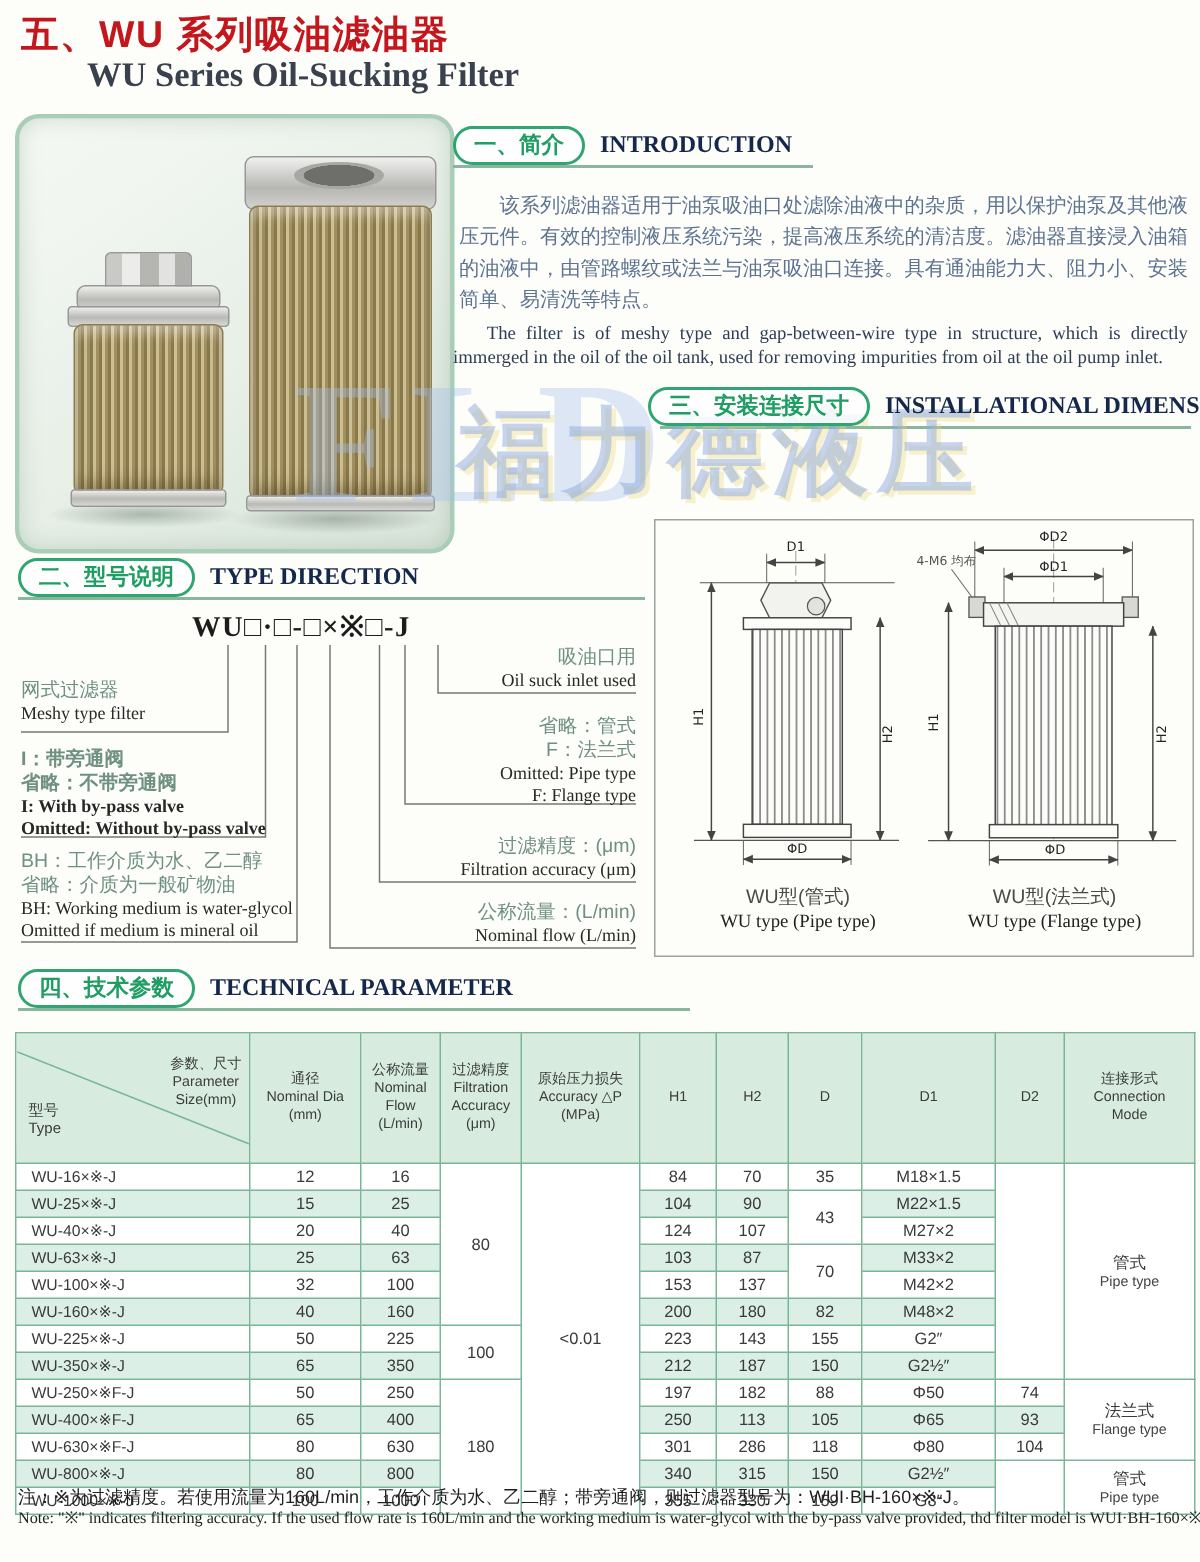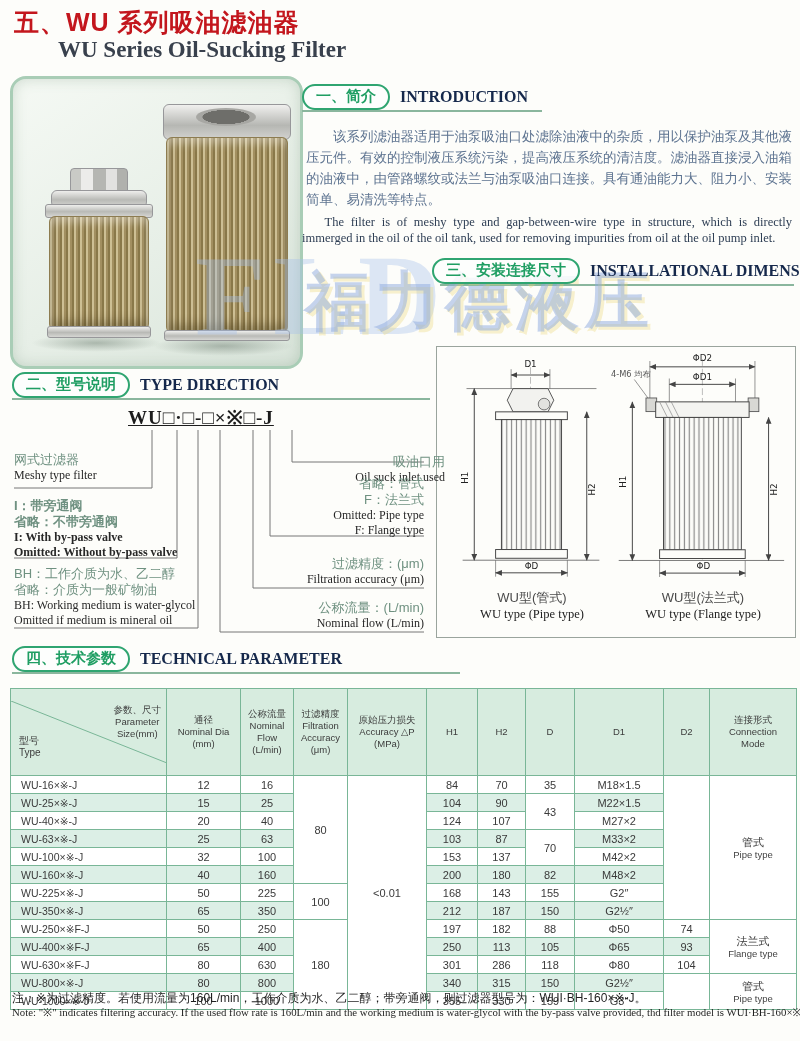--- a/index.html
+++ b/index.html
@@ -39,21 +39,21 @@
             text-indent:1.8em;text-align:justify;z-index:4;
             font-family:"Liberation Serif","DejaVu Serif",serif;}
   
   .dimbox{left:436px;top:346px;width:358px;height:290px;border:1px solid #9aa49d;background:rgba(253,253,250,.6);z-index:2;}
   .dim-caption{position:absolute;text-align:center;z-index:4;}
   .dim-caption .cn{font-size:13px;color:#4a4a4a;}
   .dim-caption .en{font-size:12.5px;color:#222;font-family:"Liberation Serif",serif;}
   svg text{font-family:"DejaVu Sans",sans-serif;}
   
   .code-line{left:128px;top:404px;font-size:19px;font-weight:bold;color:#1c1c1c;z-index:4;
-             font-family:"Liberation Serif","DejaVu Serif",serif;letter-spacing:1px;text-decoration:underline;}
+             font-family:"Liberation Serif","DejaVu Serif",serif;letter-spacing:1px;}
   .tl-cn{font-size:13px;color:#6f9181;line-height:16px;}
   .tl-en{font-size:12px;color:#272727;line-height:15px;font-family:"Liberation Serif",serif;}
   .tl-left{left:14px;z-index:4;}
   .tl-right{left:220px;width:204px;text-align:right;z-index:4;}
   
   table.tech{position:absolute;left:10px;top:688px;width:786px;border-collapse:collapse;
              table-layout:fixed;z-index:4;background:#fff;}
   table.tech th,table.tech td{border:1px solid #79b697;font-weight:normal;text-align:center;
              vertical-align:middle;padding:0;overflow:hidden;}
   table.tech thead th{background:#d7ecdf;font-size:9.5px;line-height:12px;color:#3c3c3c;
@@ -248,21 +248,21 @@
   <div class="tl-en">I: With by-pass valve</div>
   <div class="tl-en">Omitted: Without by-pass valve</div>
 </div>
 <div class="abs tl-left" style="top:566px;">
   <div class="tl-cn">BH：工作介质为水、乙二醇</div>
   <div class="tl-cn">省略：介质为一般矿物油</div>
   <div class="tl-en">BH: Working medium is water-glycol</div>
   <div class="tl-en">Omitted if medium is mineral oil</div>
 </div>
 
-<div class="abs tl-right" style="top:454px;padding-left:21px;">
+<div class="abs tl-right" style="top:430px;">
   <div class="tl-cn">吸油口用</div>
   <div class="tl-en">Oil suck inlet used</div>
 </div>
 <div class="abs tl-right" style="top:476px;">
   <div class="tl-cn">省略：管式</div>
   <div class="tl-cn">F：法兰式</div>
   <div class="tl-en">Omitted: Pipe type</div>
   <div class="tl-en">F: Flange type</div>
 </div>
 <div class="abs tl-right" style="top:556px;">
@@ -390,21 +390,21 @@
         <td>200</td>
         <td>180</td>
         <td>82</td>
         <td>M48×2</td>
       </tr>
       <tr>
         <td>WU-225×※-J</td>
         <td>50</td>
         <td>225</td>
         <td rowspan="2">100</td>
-        <td>168</td>
+        <td>223</td>
         <td>143</td>
         <td>155</td>
         <td>G2″</td>
       </tr>
       <tr>
         <td>WU-350×※-J</td>
         <td>65</td>
         <td>350</td>
         <td>212</td>
         <td>187</td>

